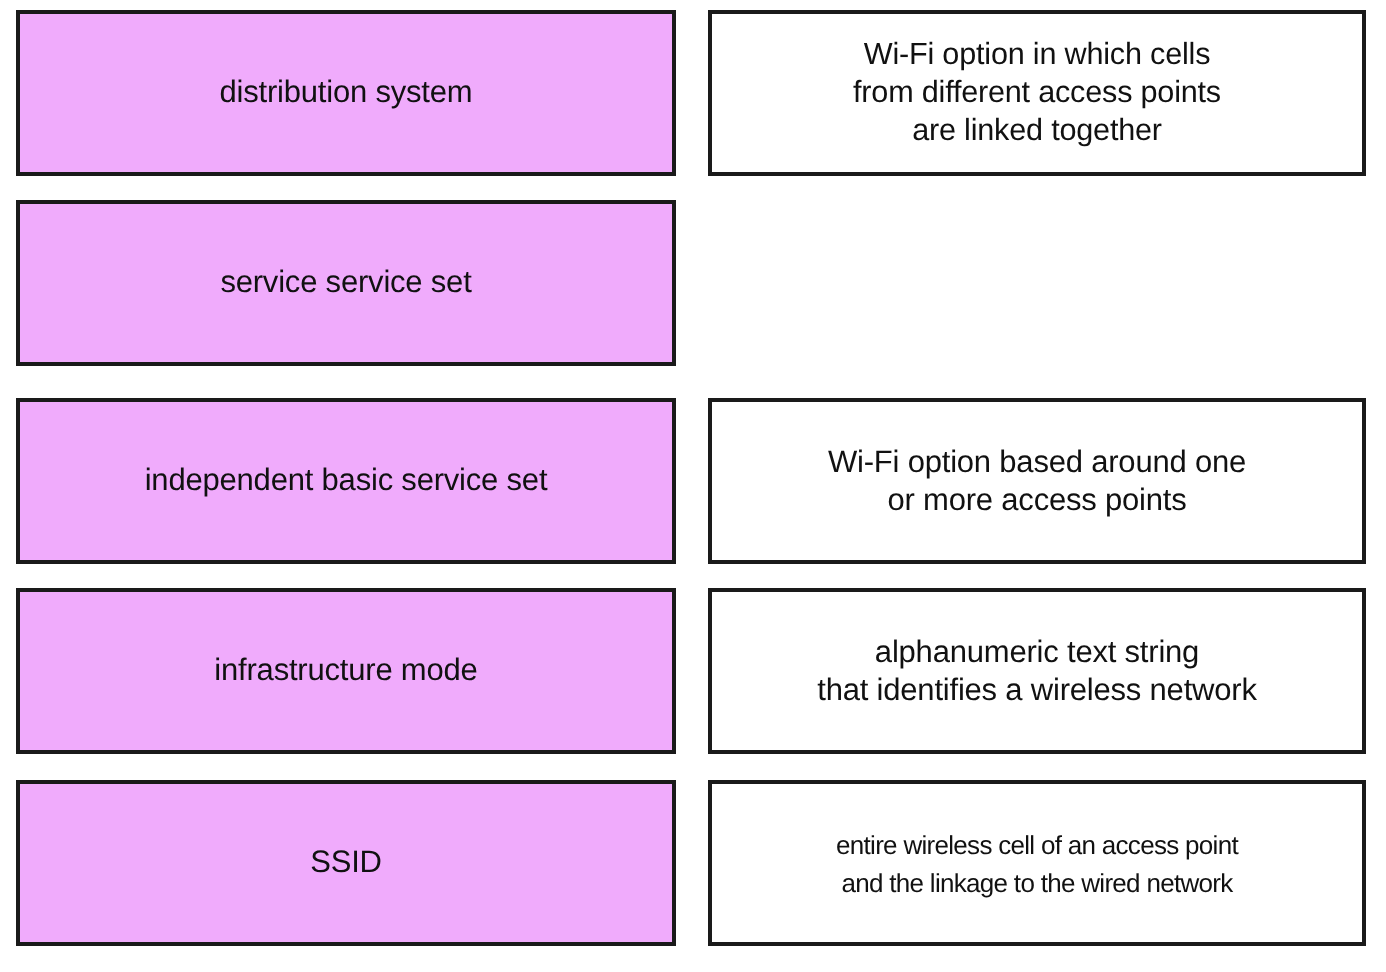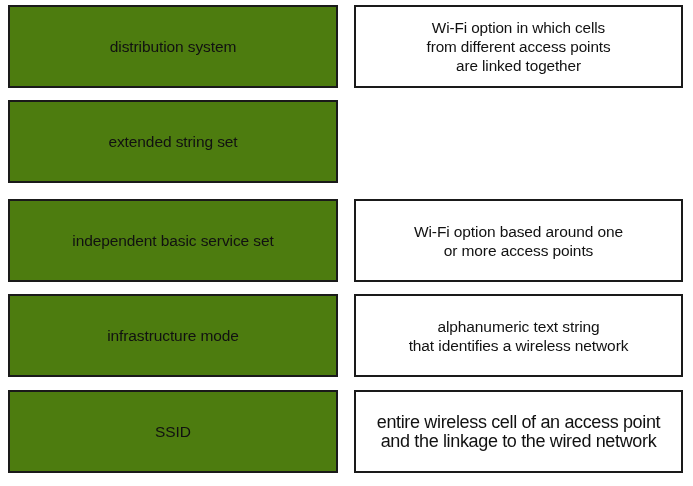--- a/index.html
+++ b/index.html
@@ -45,21 +45,21 @@
     text-align: center;
     color: #111111;
     font-size: 15.5px;
     line-height: 19px;
     letter-spacing: -0.1px;
   }
 
   .term-box {
     left: 8px;
     width: 330px;
-    background: #4d7c0f;
+    background: #f0abfc;
   }
 
   .definition-box {
     left: 354px;
     width: 329px;
     background: #ffffff;
   }
 
   .box-text {
     display: block;
@@ -76,42 +76,42 @@
   
   #row-1 { top: 5px; }
   #row-2 { top: 100px; }
   #row-3 { top: 199px; }
   #row-4 { top: 294px; }
   #row-5 { top: 390px; }
 
   
   #definition-box-1 .box-text,
   #definition-box-2 .box-text { font-size: 15.3px; }
-  #definition-box-5 .box-text { font-size: 18px; letter-spacing: -0.35px; }
+  #definition-box-5 .box-text { font-size: 13px; letter-spacing: -0.35px; }
   #definition-box-2 .box-text { letter-spacing: -0.35px; }
 </style>
 </head>
 <body>
 
 <div id="matching-board">
 
   <div class="match-row" id="row-1">
     <div class="term-box" id="term-box-1">
       <span class="box-text">distribution system</span>
     </div>
     <div class="definition-box" id="definition-box-1">
       <span class="box-text">Wi-Fi option in which cells
 from different access points
 are linked together</span>
     </div>
   </div>
 
   <div class="match-row" id="row-2">
     <div class="term-box" id="term-box-2">
-      <span class="box-text">extended string set</span>
+      <span class="box-text">service service set</span>
     </div>
   </div>
 
   <div class="match-row" id="row-4">
     <div class="term-box" id="term-box-4">
       <span class="box-text">infrastructure mode</span>
     </div>
     <div class="definition-box" id="definition-box-4">
       <span class="box-text">alphanumeric text string
 that identifies a wireless network</span>

